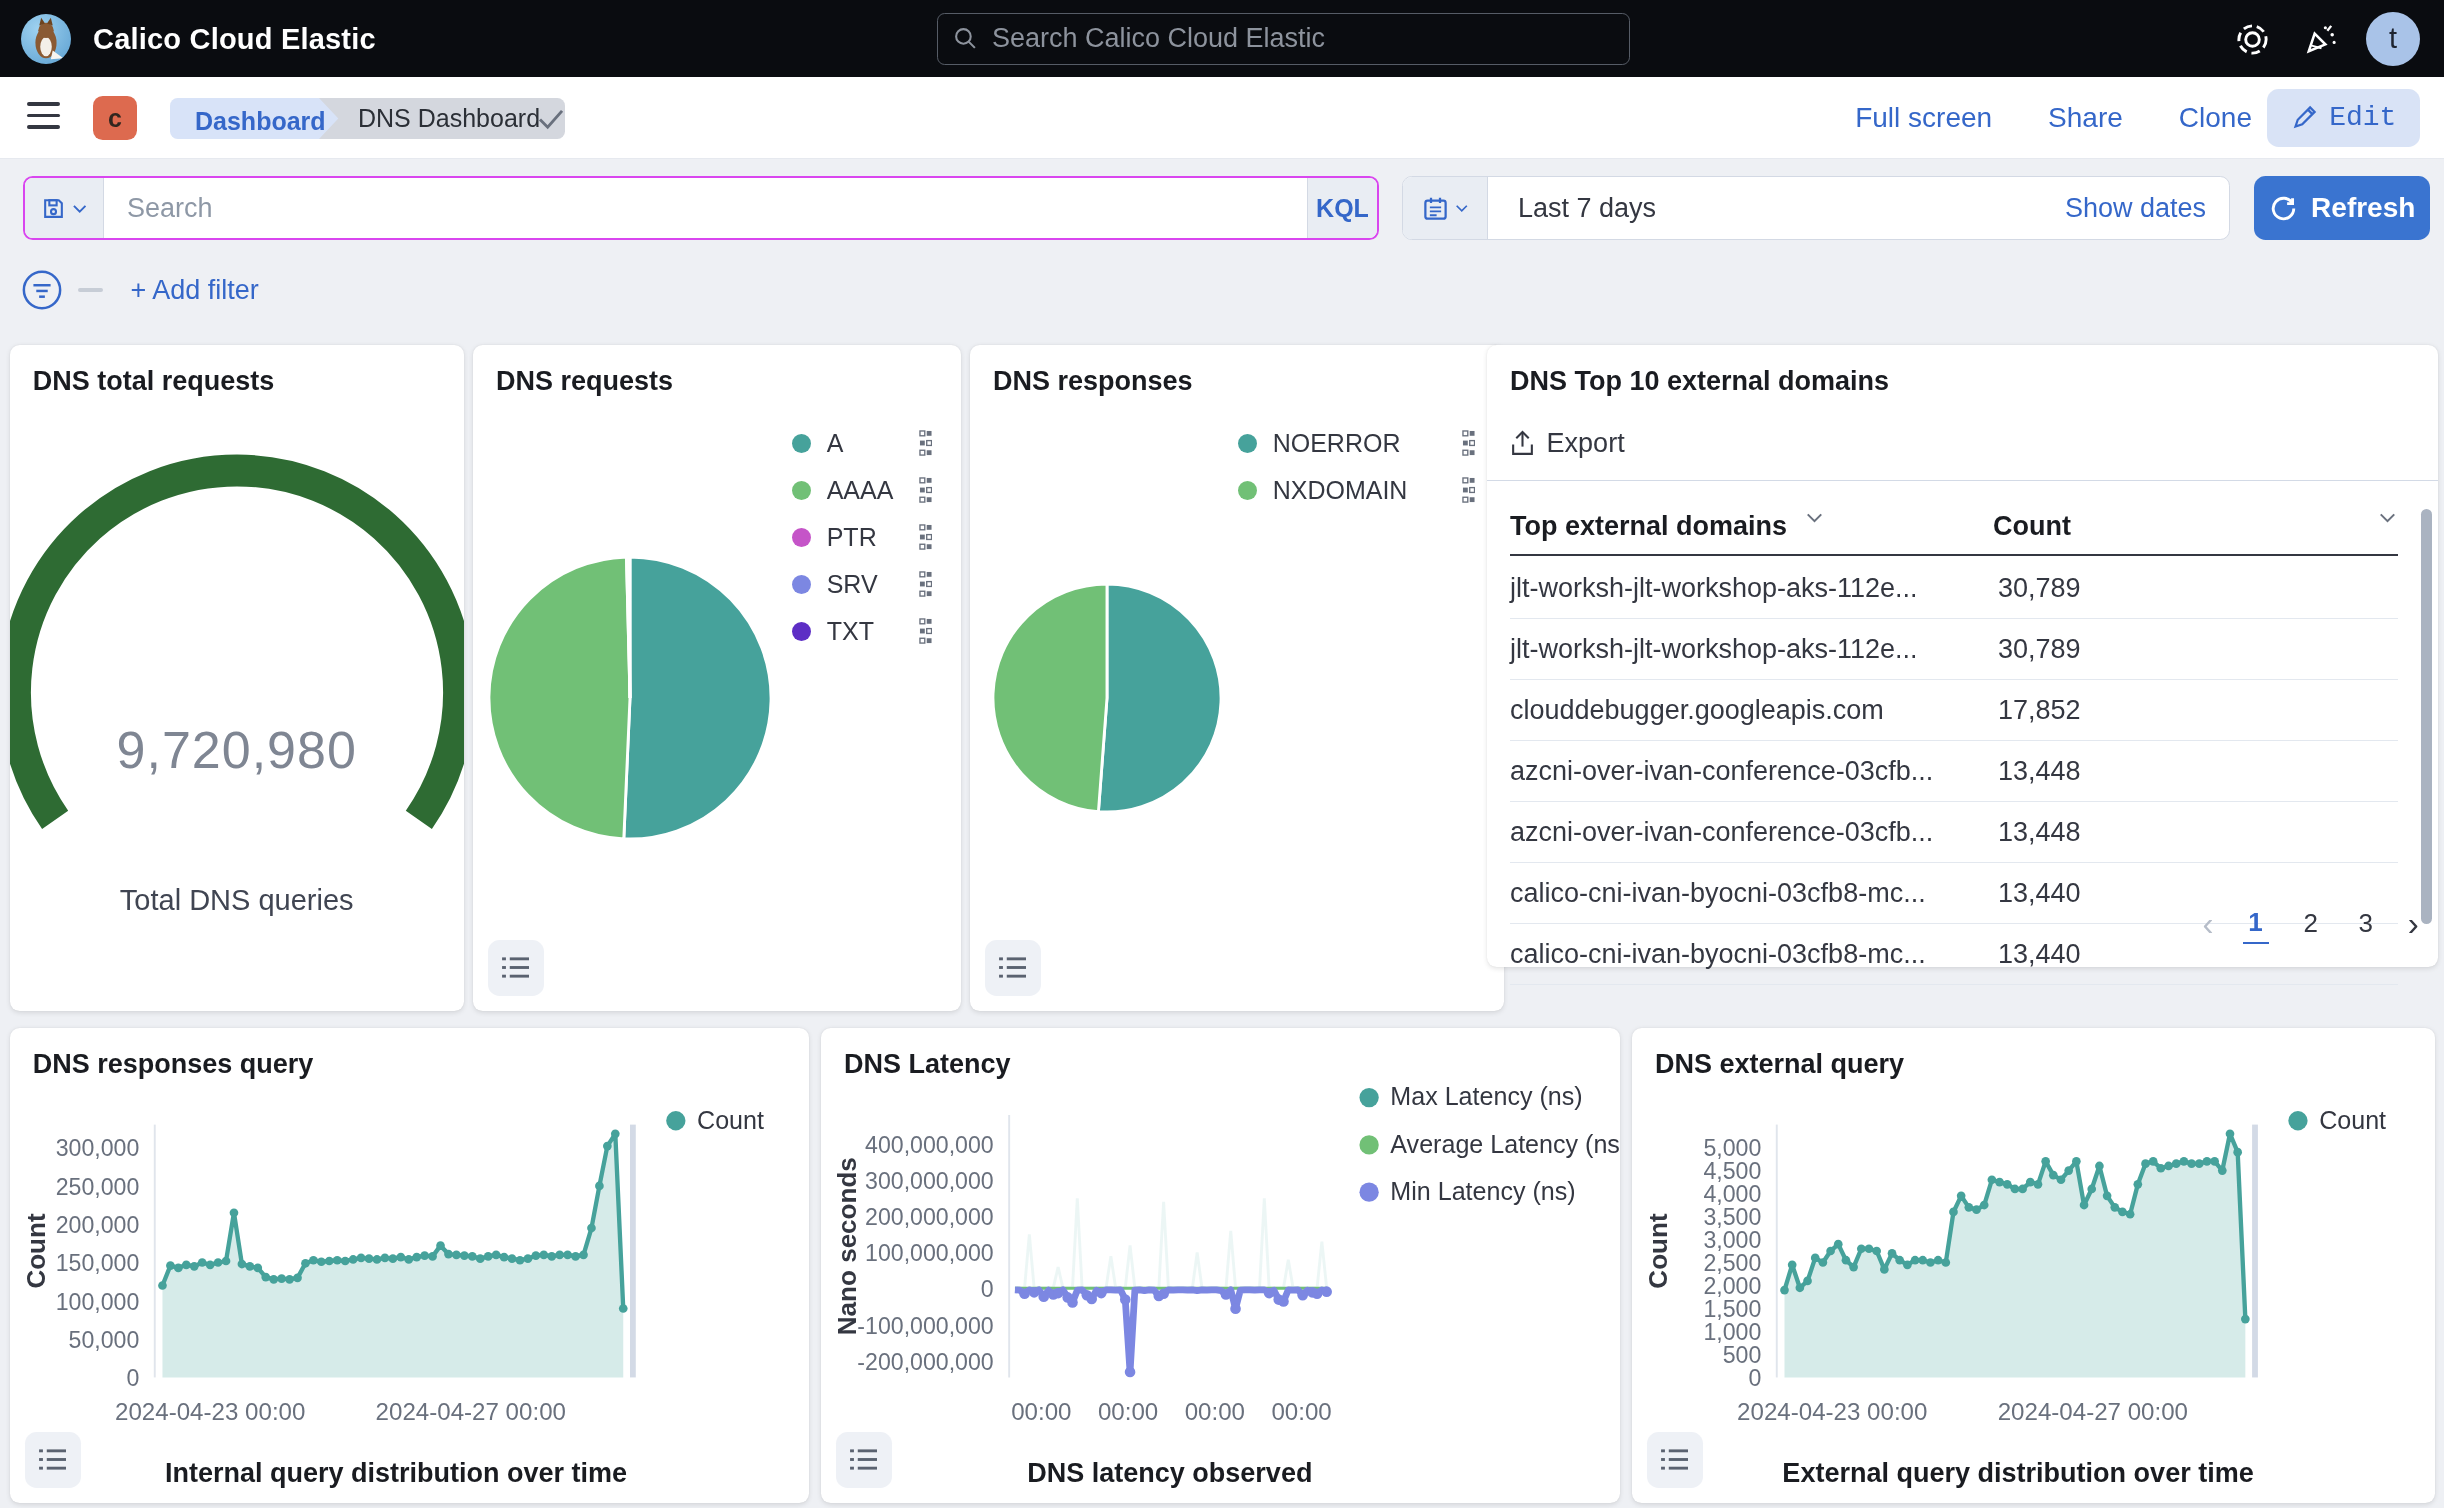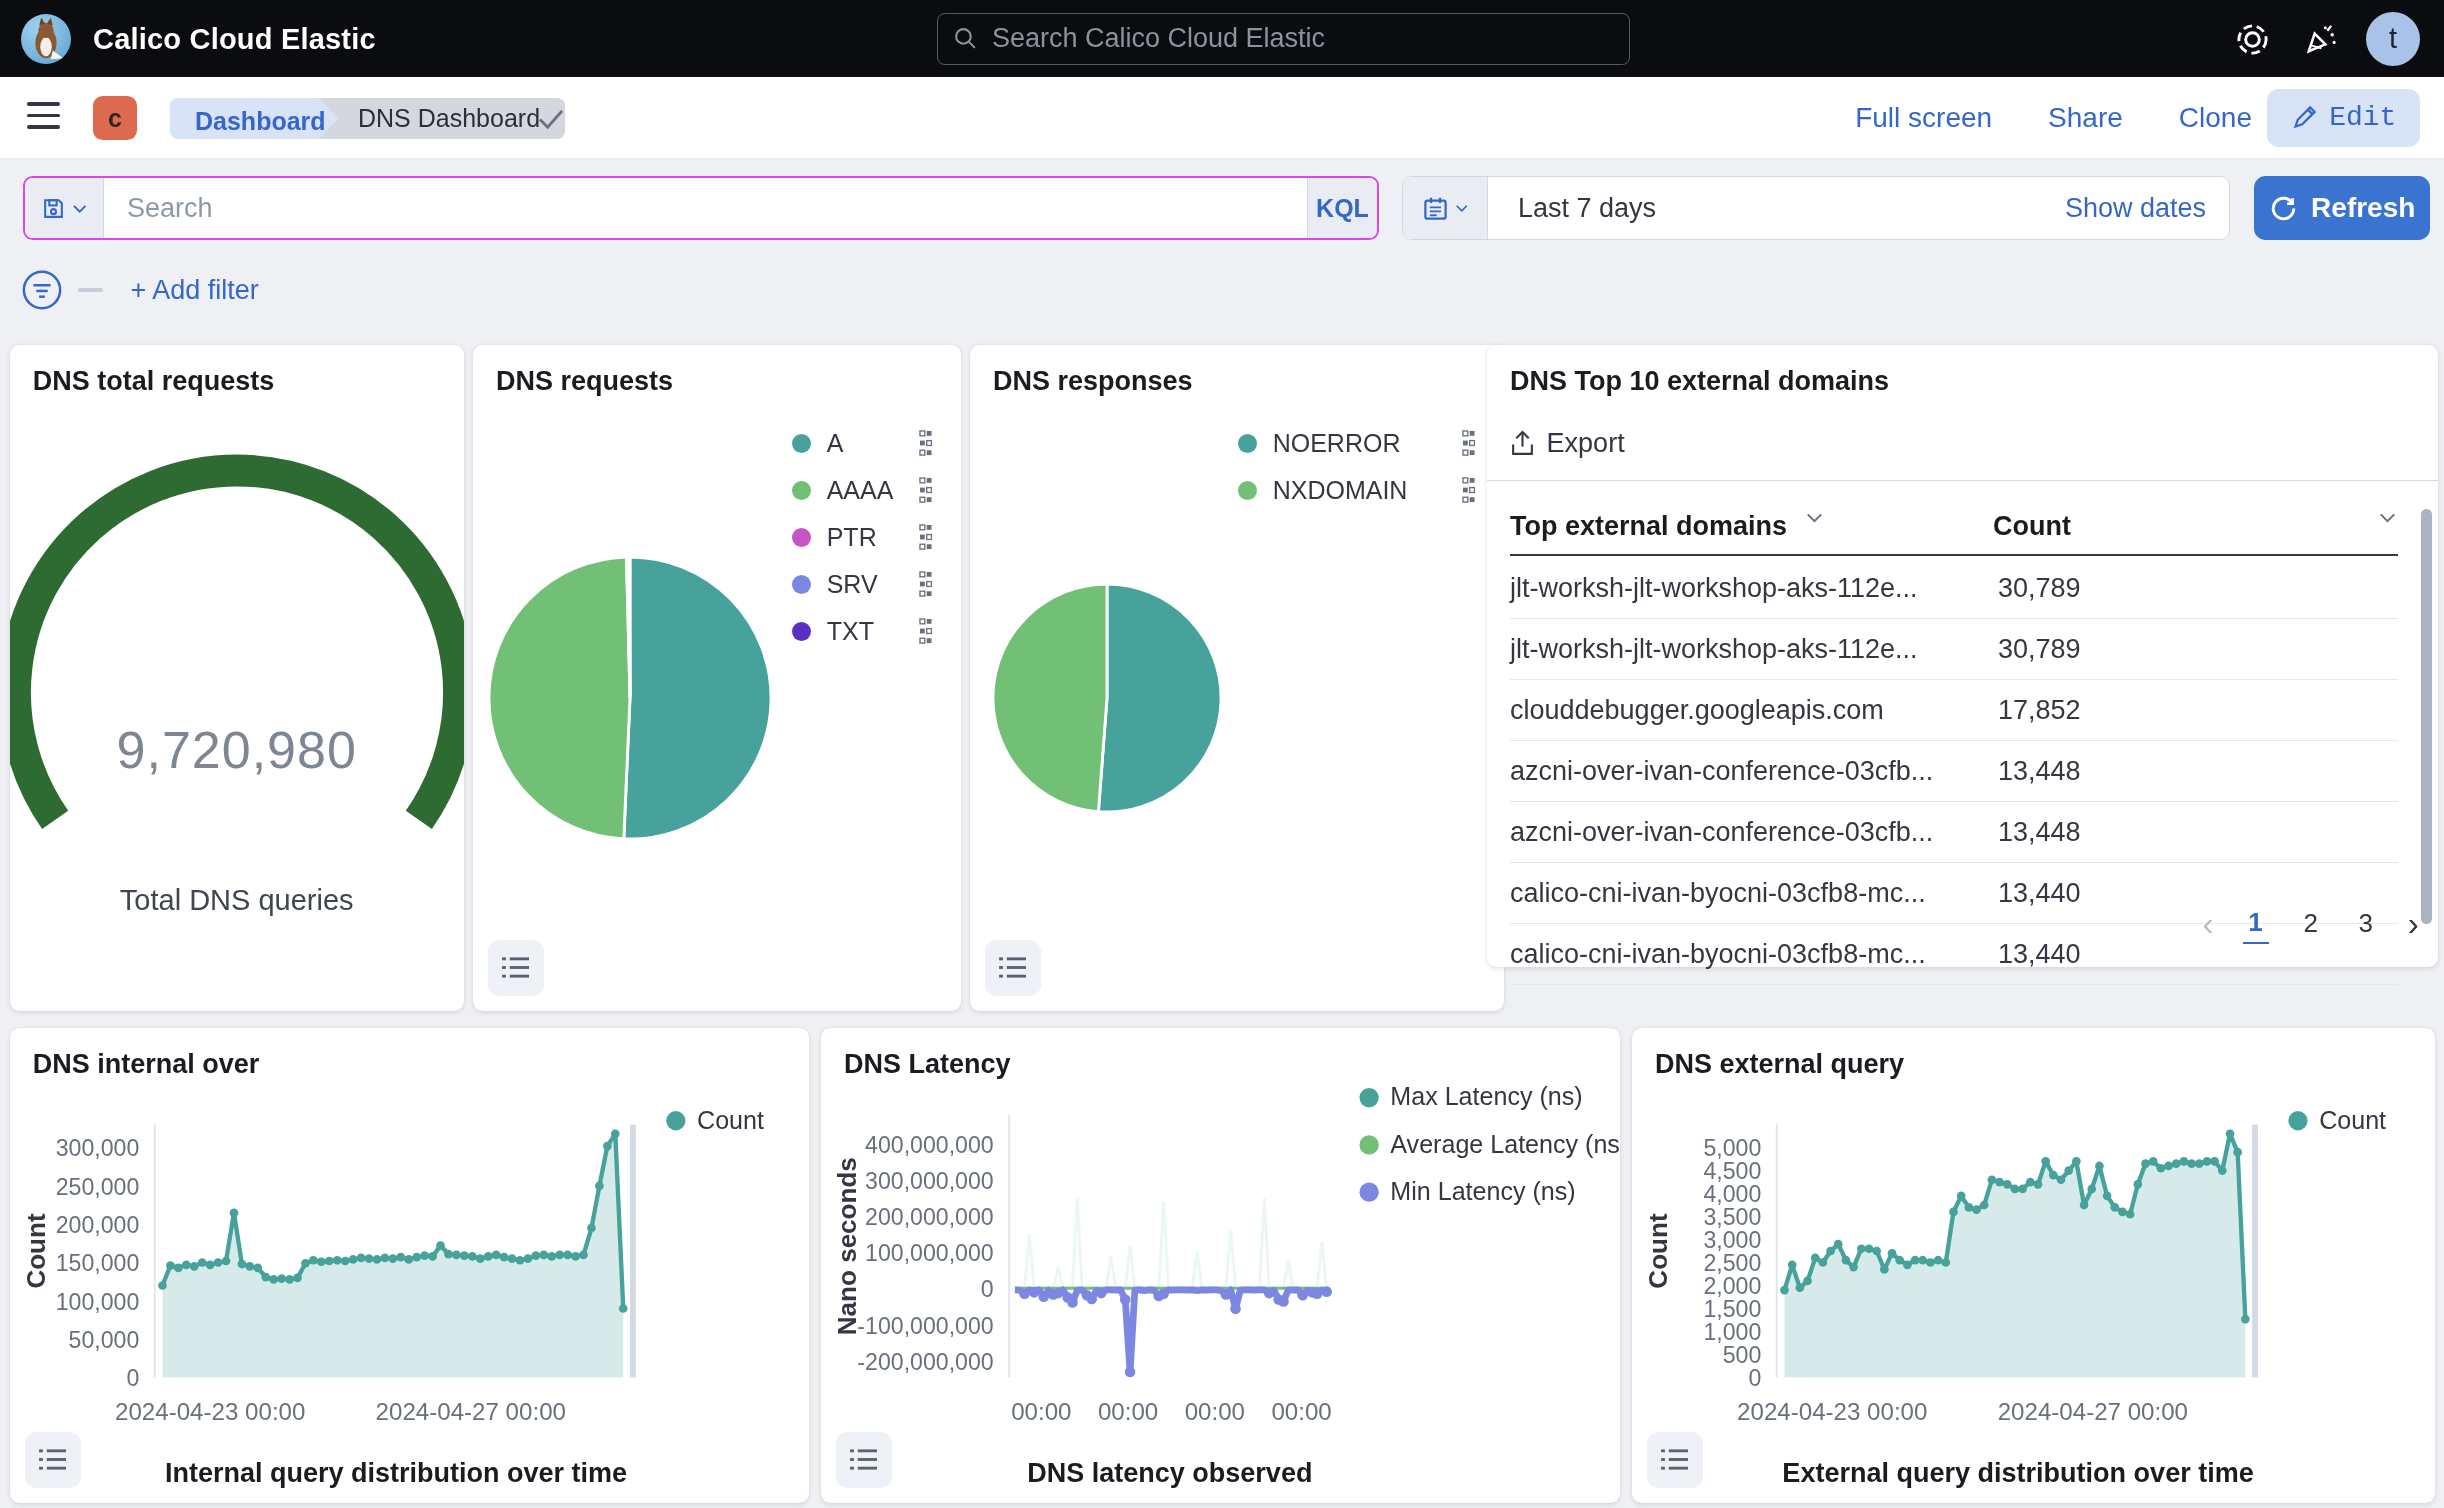--- a/index.html
+++ b/index.html
@@ -403,21 +403,21 @@
   <div class="pagination" id="tbl-pagination">
       <span class="page-chev prev">‹</span>
       <span class="page-num active">1</span>
       <span class="page-num ">2</span>
       <span class="page-num ">3</span>
       <span class="page-chev next">›</span>
     </div>
 </section>
 
 <section class="panel" id="p5">
-  <div class="panel-title">DNS internal over</div>
+  <div class="panel-title">DNS responses query</div>
   <div class="chart-body">
       <svg width="799" height="475" viewBox="0 0 828 492">
         <line x1="150" y1="100" x2="150" y2="362" stroke="#e0e5ec" stroke-width="2"></line>
         <text x="134" y="132.8181818181818" font-size="24" fill="#69707d" text-anchor="end" font-family="Liberation Sans, sans-serif" font-weight="normal">300,000</text>
         <text x="134" y="172.5151515151515" font-size="24" fill="#69707d" text-anchor="end" font-family="Liberation Sans, sans-serif" font-weight="normal">250,000</text>
         <text x="134" y="212.2121212121212" font-size="24" fill="#69707d" text-anchor="end" font-family="Liberation Sans, sans-serif" font-weight="normal">200,000</text>
         <text x="134" y="251.9090909090909" font-size="24" fill="#69707d" text-anchor="end" font-family="Liberation Sans, sans-serif" font-weight="normal">150,000</text>
         <text x="134" y="291.6060606060606" font-size="24" fill="#69707d" text-anchor="end" font-family="Liberation Sans, sans-serif" font-weight="normal">100,000</text>
         <text x="134" y="331.3030303030303" font-size="24" fill="#69707d" text-anchor="end" font-family="Liberation Sans, sans-serif" font-weight="normal">50,000</text>
         <text x="134" y="371" font-size="24" fill="#69707d" text-anchor="end" font-family="Liberation Sans, sans-serif" font-weight="normal">0</text>

